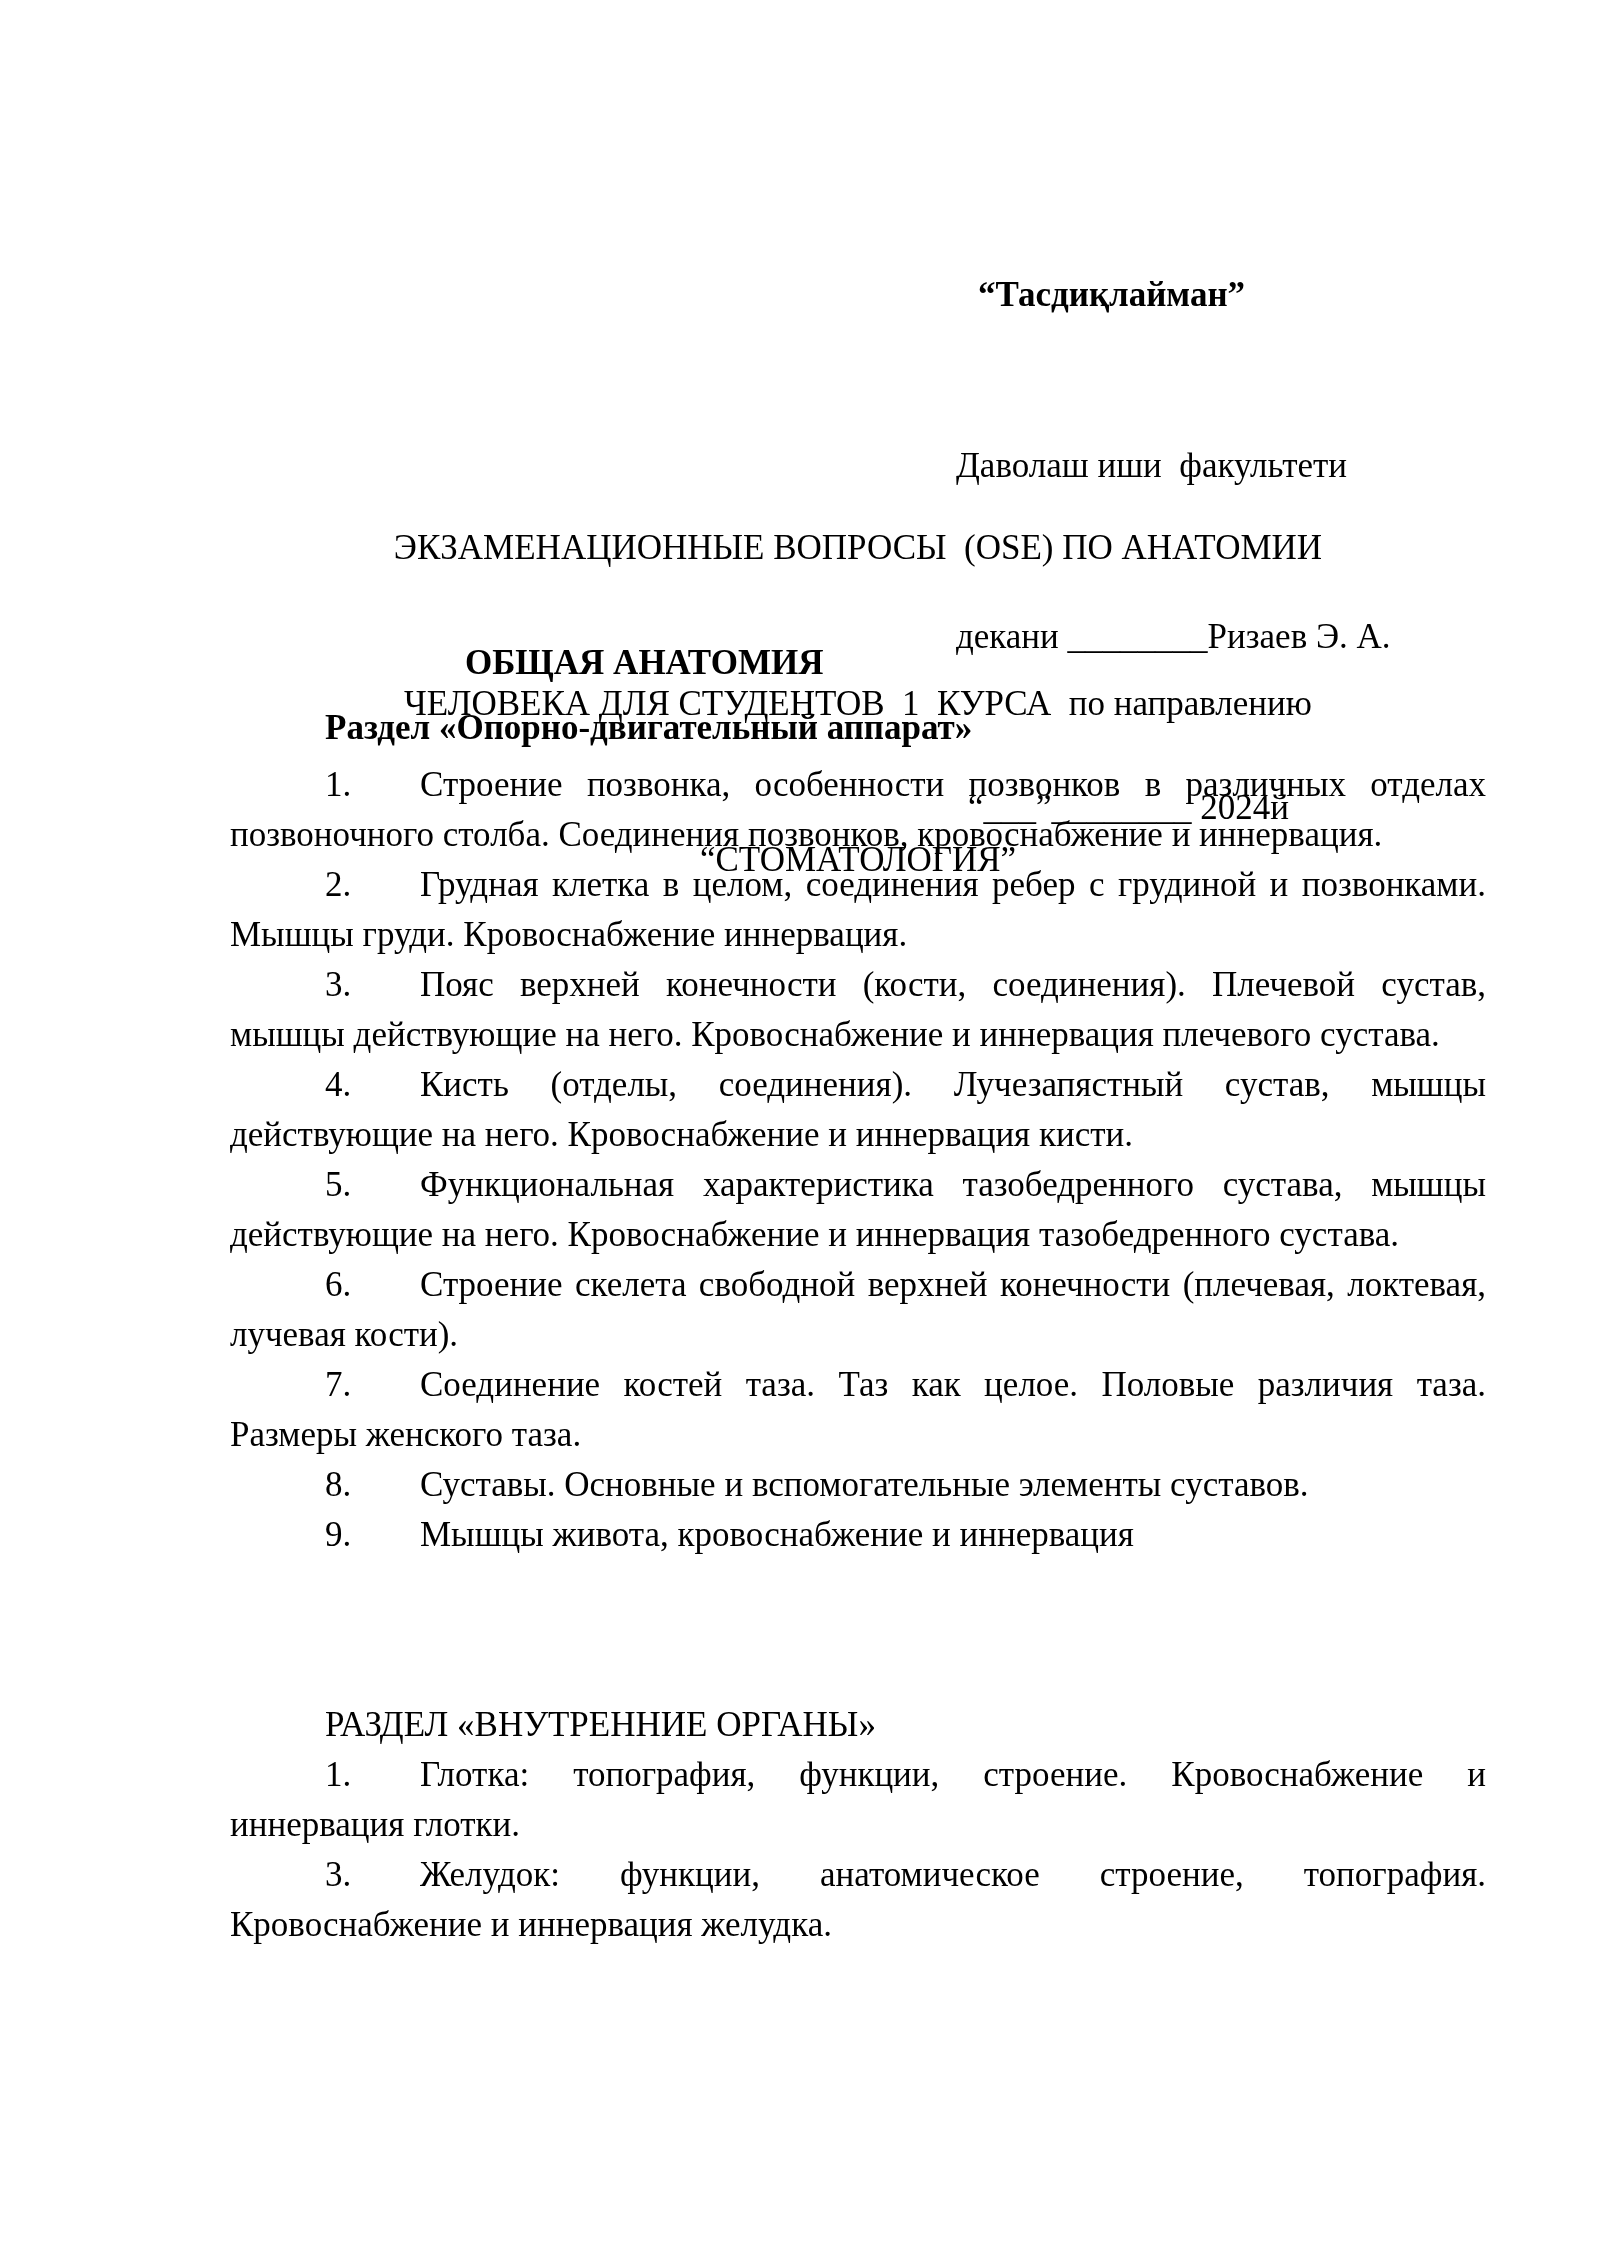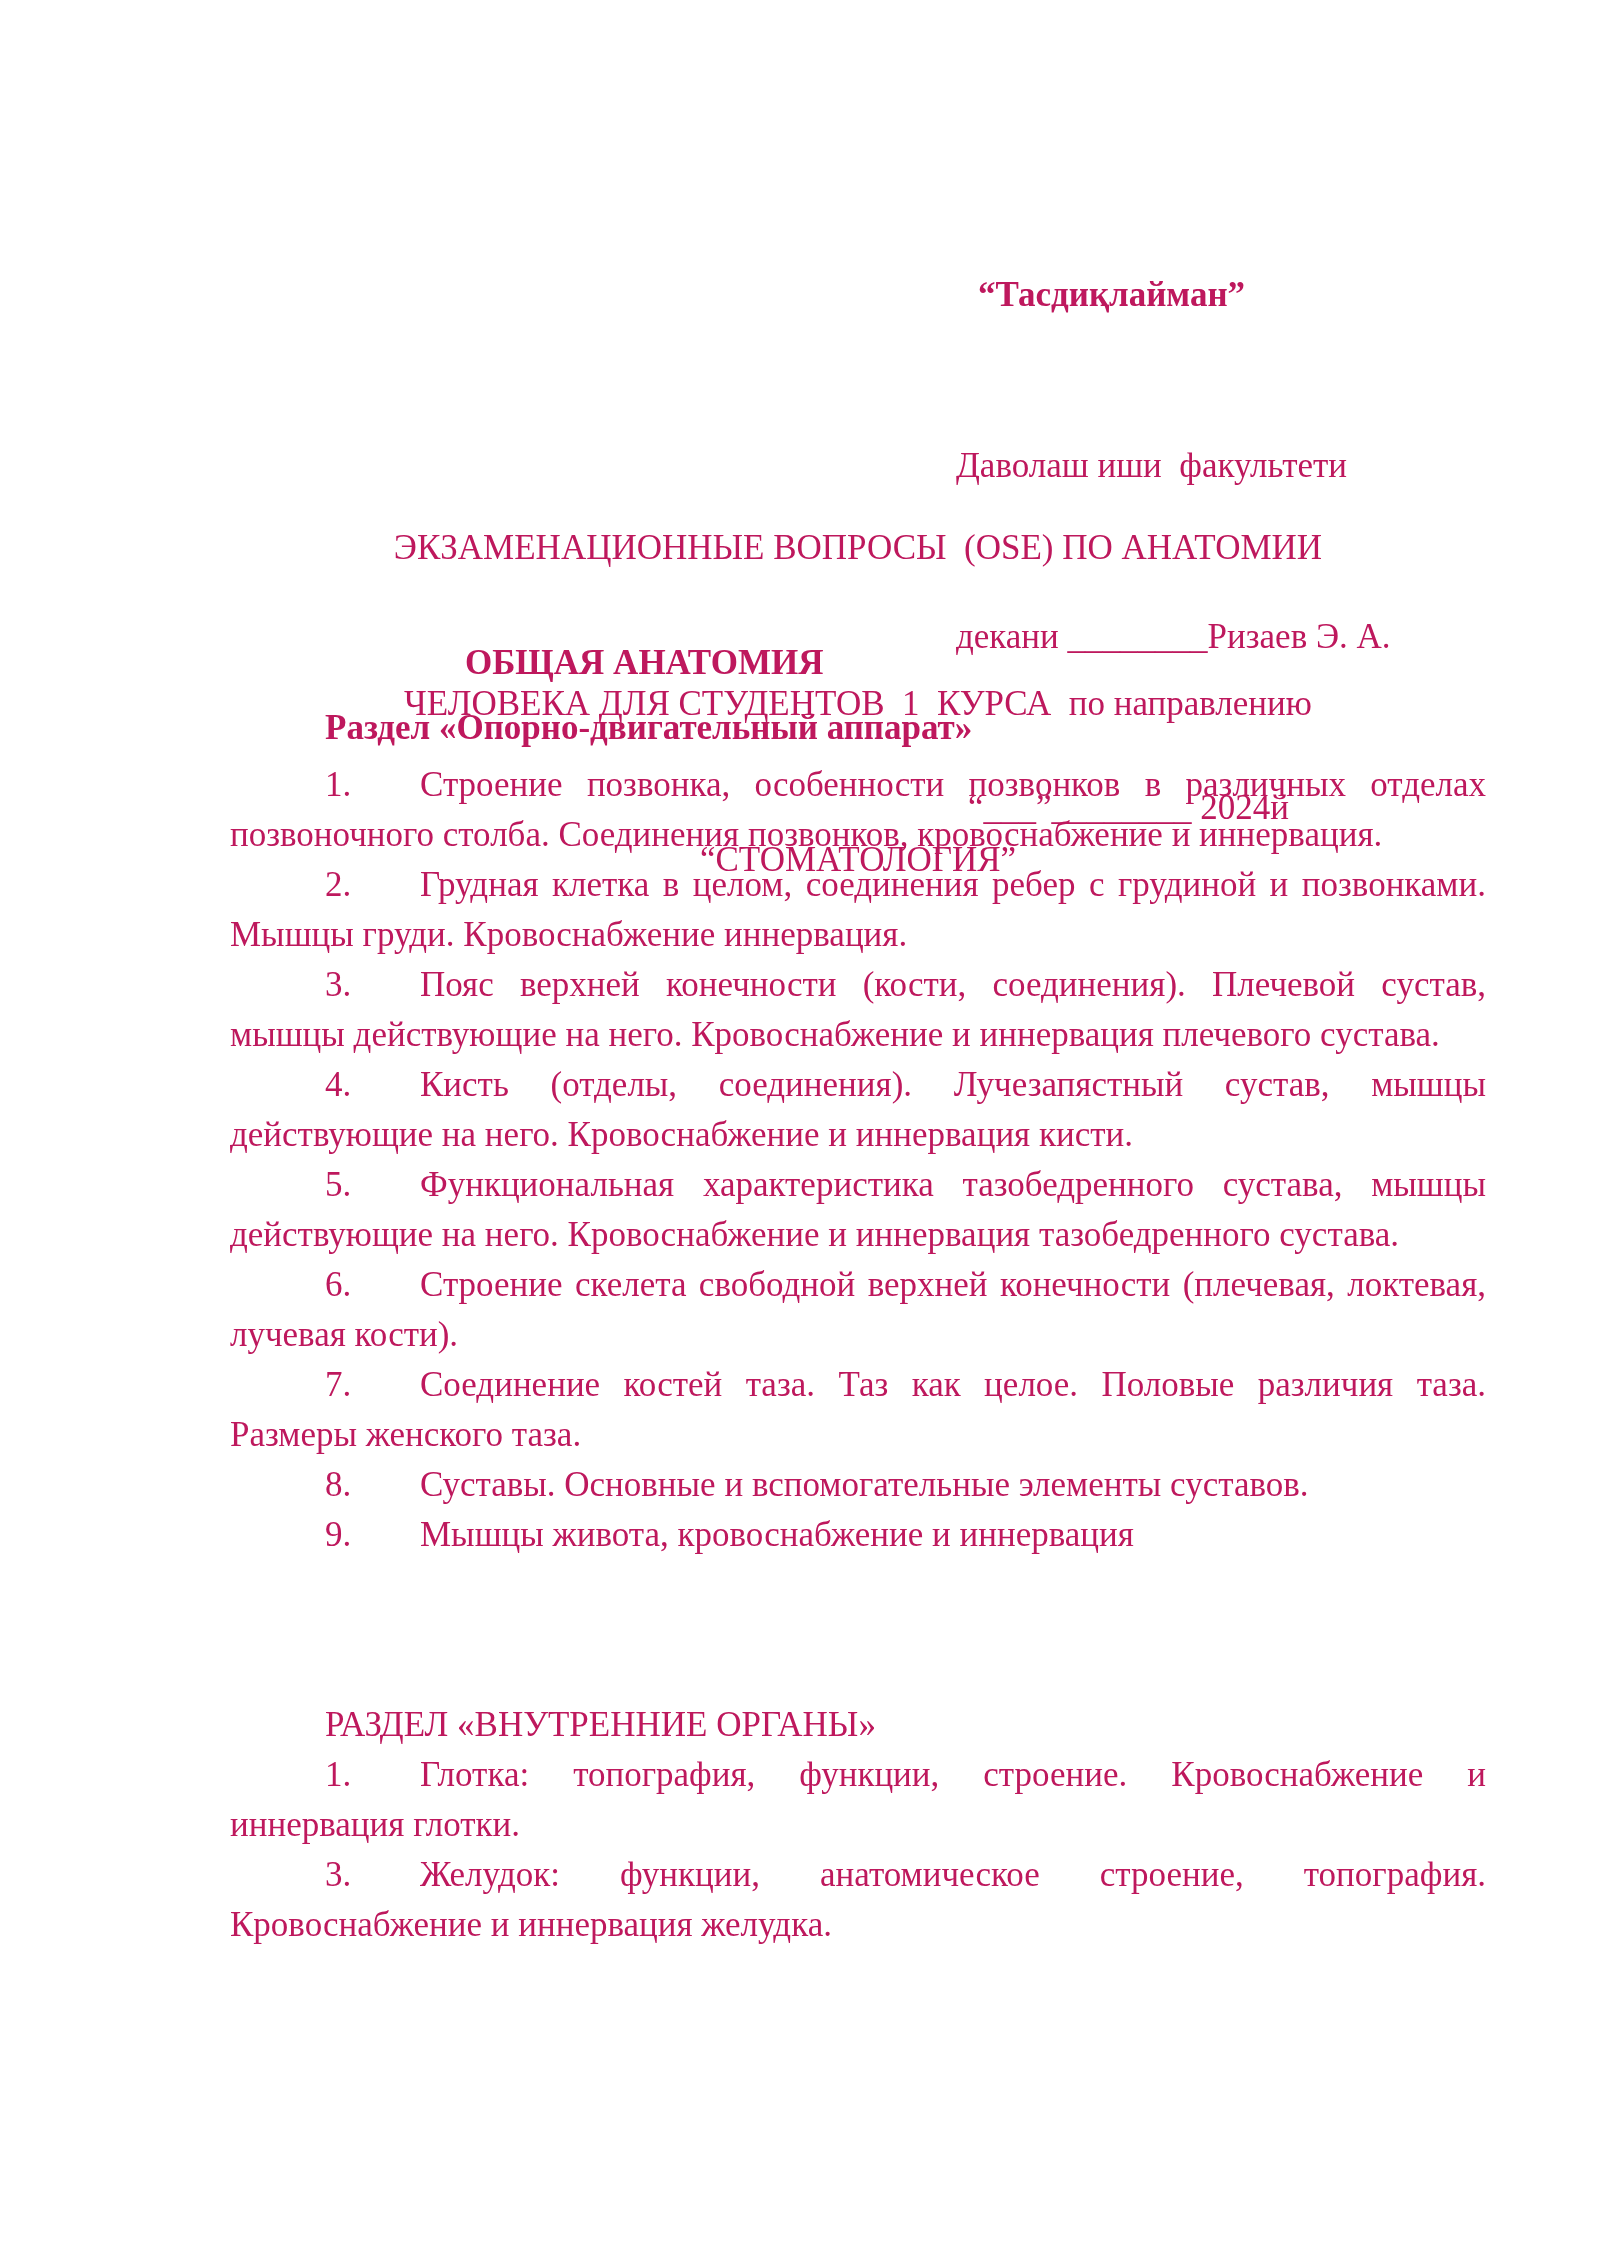--- a/index.html
+++ b/index.html
@@ -3,21 +3,21 @@
 <meta charset="utf-8">
 <style>
   html,body{margin:0;padding:0;background:#e8e8e8;}
   .page{
     position:relative;
     width:1600px;
     height:2262px;
     margin:0 auto;
     background:#ffffff;
     font-family:"Liberation Serif","DejaVu Serif",serif;
-    color:#be185d;
+    color:#000000;
     overflow:hidden;
   }
   .approval{
     position:absolute;
     left:956px;
     top:152px;
     line-height:57px;
     font-size:35px;
     white-space:pre-wrap;
   }

